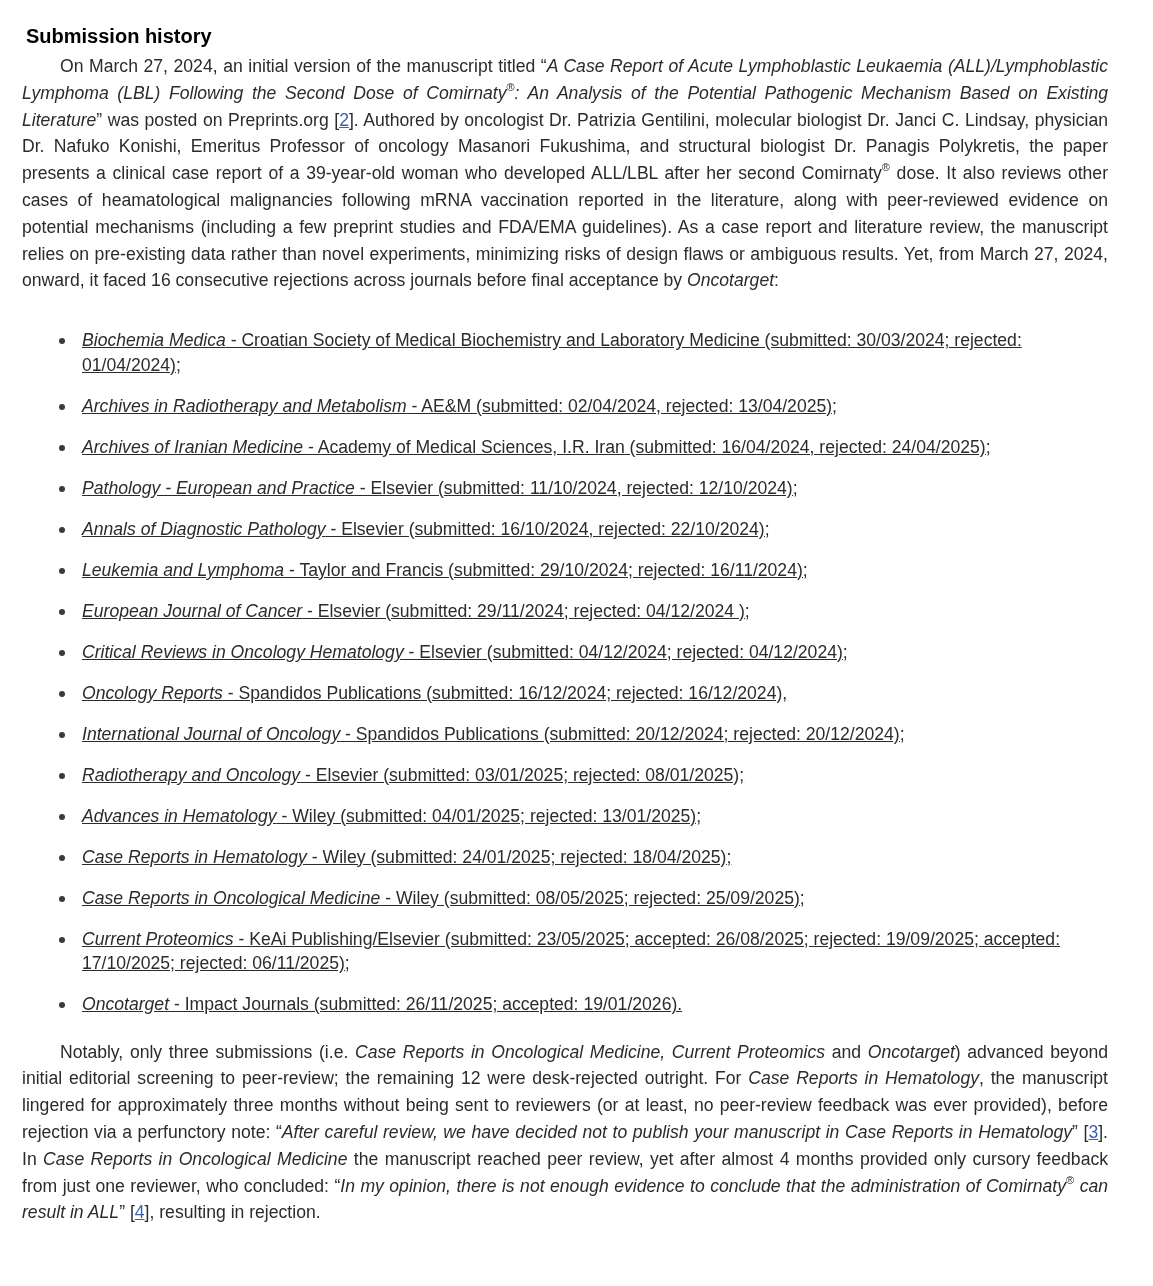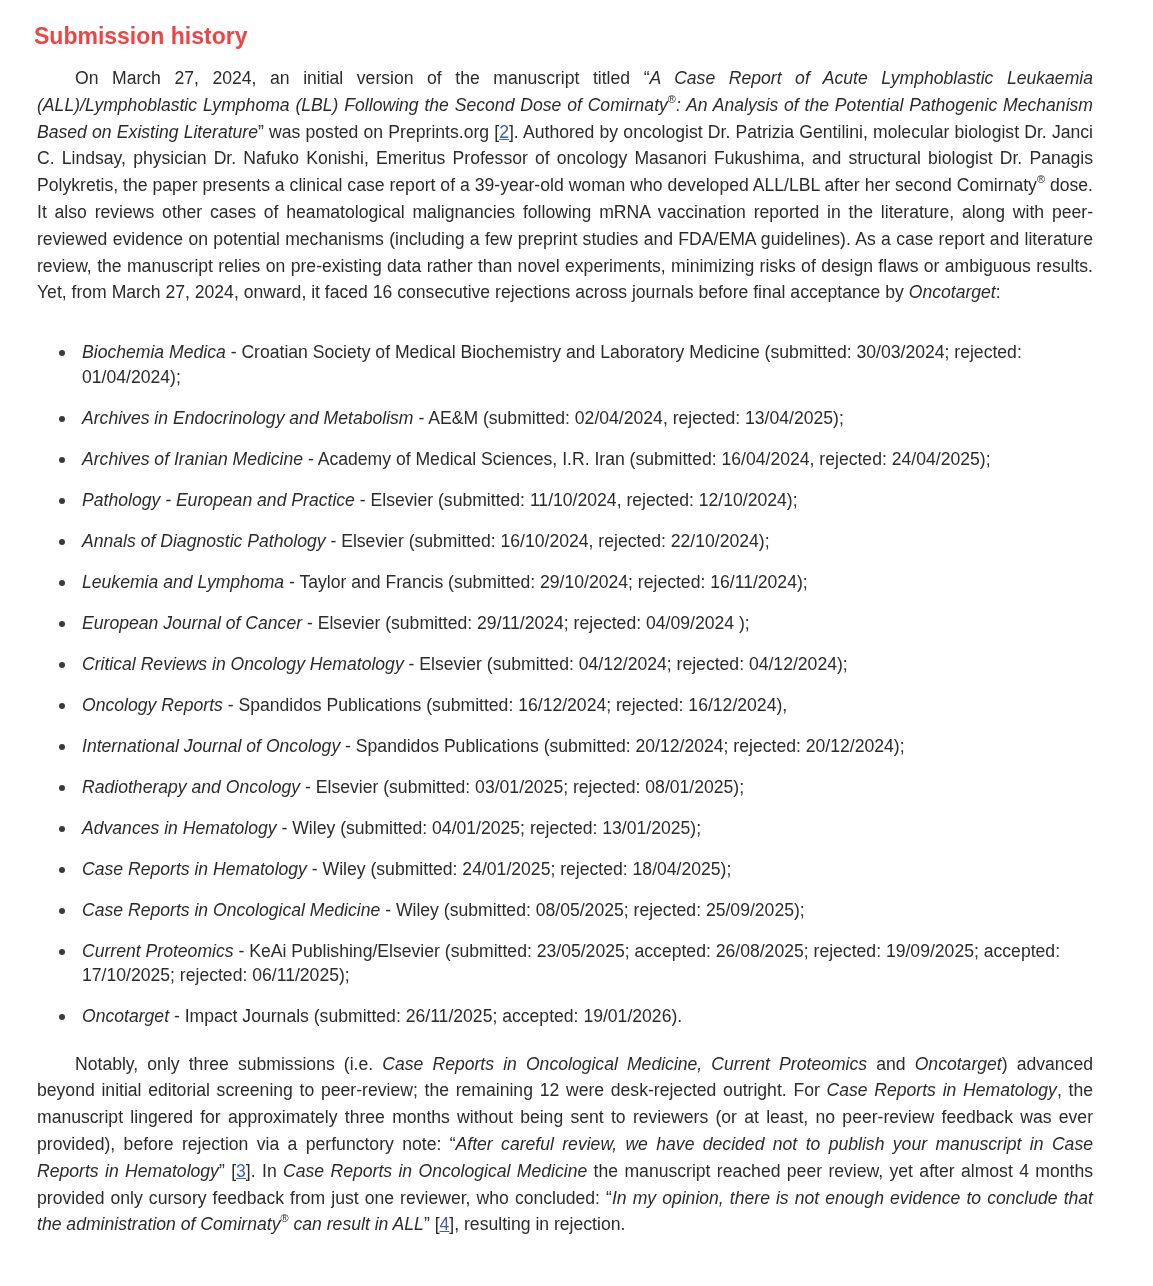--- a/index.html
+++ b/index.html
@@ -7,43 +7,44 @@
       width: 1153px;
       height: 1286px;
       overflow: hidden;
       font-family: "Liberation Sans", "DejaVu Sans", sans-serif;
       color: #2b2b2b;
       font-size: 17.6px;
       line-height: 26.8px;
     }
     .page { position: relative; padding: 22px 45px 0 22px; }
     h2 {
-      margin: 0 0 3px 12px;
-      font-size: 23px;
+      margin: 0 0 3px 4px;
+      font-size: 20px;
       font-weight: bold;
-      color: #ef4444;
+      color: #000000;
       line-height: 28px;
     }
     p.para {
-      margin: 15px;
+      margin: 0;
       text-align: justify;
       text-indent: 38px;
     }
     i { font-style: italic; }
     sup { font-size: 11px; line-height: 0; vertical-align: 8px; }
     a.ref { color: #3b5fb6; text-decoration: underline; }
     ul.journals {
       list-style: none;
       margin: 34px 0 0 0;
       padding: 0 0 0 60px;
     }
     ul.journals li {
       position: relative;
       margin: 0 0 16.5px 0;
       line-height: 24.5px;
+      text-decoration: underline;
     }
     ul.journals li::before {
       content: "";
       position: absolute;
       left: -23px;
       top: 10px;
       width: 6px;
       height: 6px;
       border-radius: 50%;
       background: #3a3a3a;
@@ -53,26 +54,26 @@
 </head>
 <body>
 
 <div class="page">
   <h2>Submission history</h2>
 
   <p class="para"><span>On March 27, 2024, an initial version of the manuscript titled “</span><i>A Case Report of Acute Lymphoblastic Leukaemia (ALL)/Lymphoblastic Lymphoma (LBL) Following the Second Dose of Comirnaty</i><sup>®</sup><i>: An Analysis of the Potential Pathogenic Mechanism Based on Existing Literature</i><span>” was posted on Preprints.org [</span><a class="ref" href="#">2</a><span>]. Authored by oncologist Dr. Patrizia Gentilini, molecular biologist Dr. Janci C. Lindsay, physician Dr. Nafuko Konishi, Emeritus Professor of oncology Masanori Fukushima, and structural biologist Dr. Panagis Polykretis, the paper presents a clinical case report of a 39-year-old woman who developed ALL/LBL after her second Comirnaty</span><sup>®</sup><span> dose. It also reviews other cases of heamatological malignancies following mRNA vaccination reported in the literature, along with peer-reviewed evidence on potential mechanisms (including a few preprint studies and FDA/EMA guidelines). As a case report and literature review, the manuscript relies on pre-existing data rather than novel experiments, minimizing risks of design flaws or ambiguous results. Yet, from March 27, 2024, onward, it faced 16 consecutive rejections across journals before final acceptance by </span><i>Oncotarget</i><span>:</span></p>
 
   <ul class="journals">
     <li><i>Biochemia Medica</i><span> - Croatian Society of Medical Biochemistry and Laboratory Medicine (submitted: 30/03/2024; rejected: 01/04/2024);</span></li>
-    <li><i>Archives in Endocrinology and Metabolism</i><span> - AE&amp;M (submitted: 02/04/2024, rejected: 13/04/2025);</span></li>
+    <li><i>Archives in Radiotherapy and Metabolism</i><span> - AE&amp;M (submitted: 02/04/2024, rejected: 13/04/2025);</span></li>
     <li><i>Archives of Iranian Medicine</i><span> - Academy of Medical Sciences, I.R. Iran (submitted: 16/04/2024, rejected: 24/04/2025);</span></li>
     <li><i>Pathology - European and Practice</i><span> - Elsevier (submitted: 11/10/2024, rejected: 12/10/2024);</span></li>
     <li><i>Annals of Diagnostic Pathology</i><span> - Elsevier (submitted: 16/10/2024, rejected: 22/10/2024);</span></li>
     <li><i>Leukemia and Lymphoma</i><span> - Taylor and Francis (submitted: 29/10/2024; rejected: 16/11/2024);</span></li>
-    <li><i>European Journal of Cancer</i><span> - Elsevier (submitted: 29/11/2024; rejected: 04/09/2024 );</span></li>
+    <li><i>European Journal of Cancer</i><span> - Elsevier (submitted: 29/11/2024; rejected: 04/12/2024 );</span></li>
     <li><i>Critical Reviews in Oncology Hematology</i><span> - Elsevier (submitted: 04/12/2024; rejected: 04/12/2024);</span></li>
     <li><i>Oncology Reports</i><span> - Spandidos Publications (submitted: 16/12/2024; rejected: 16/12/2024),</span></li>
     <li><i>International Journal of Oncology</i><span> - Spandidos Publications (submitted: 20/12/2024; rejected: 20/12/2024);</span></li>
     <li><i>Radiotherapy and Oncology</i><span> - Elsevier (submitted: 03/01/2025; rejected: 08/01/2025);</span></li>
     <li><i>Advances in Hematology</i><span> - Wiley (submitted: 04/01/2025; rejected: 13/01/2025);</span></li>
     <li><i>Case Reports in Hematology</i><span> - Wiley (submitted: 24/01/2025; rejected: 18/04/2025);</span></li>
     <li><i>Case Reports in Oncological Medicine</i><span> - Wiley (submitted: 08/05/2025; rejected: 25/09/2025);</span></li>
     <li><i>Current Proteomics</i><span> - KeAi Publishing/Elsevier (submitted: 23/05/2025; accepted: 26/08/2025; rejected: 19/09/2025; accepted: 17/10/2025; rejected: 06/11/2025);</span></li>
     <li><i>Oncotarget</i><span> - Impact Journals (submitted: 26/11/2025; accepted: 19/01/2026).</span></li>
   </ul>

